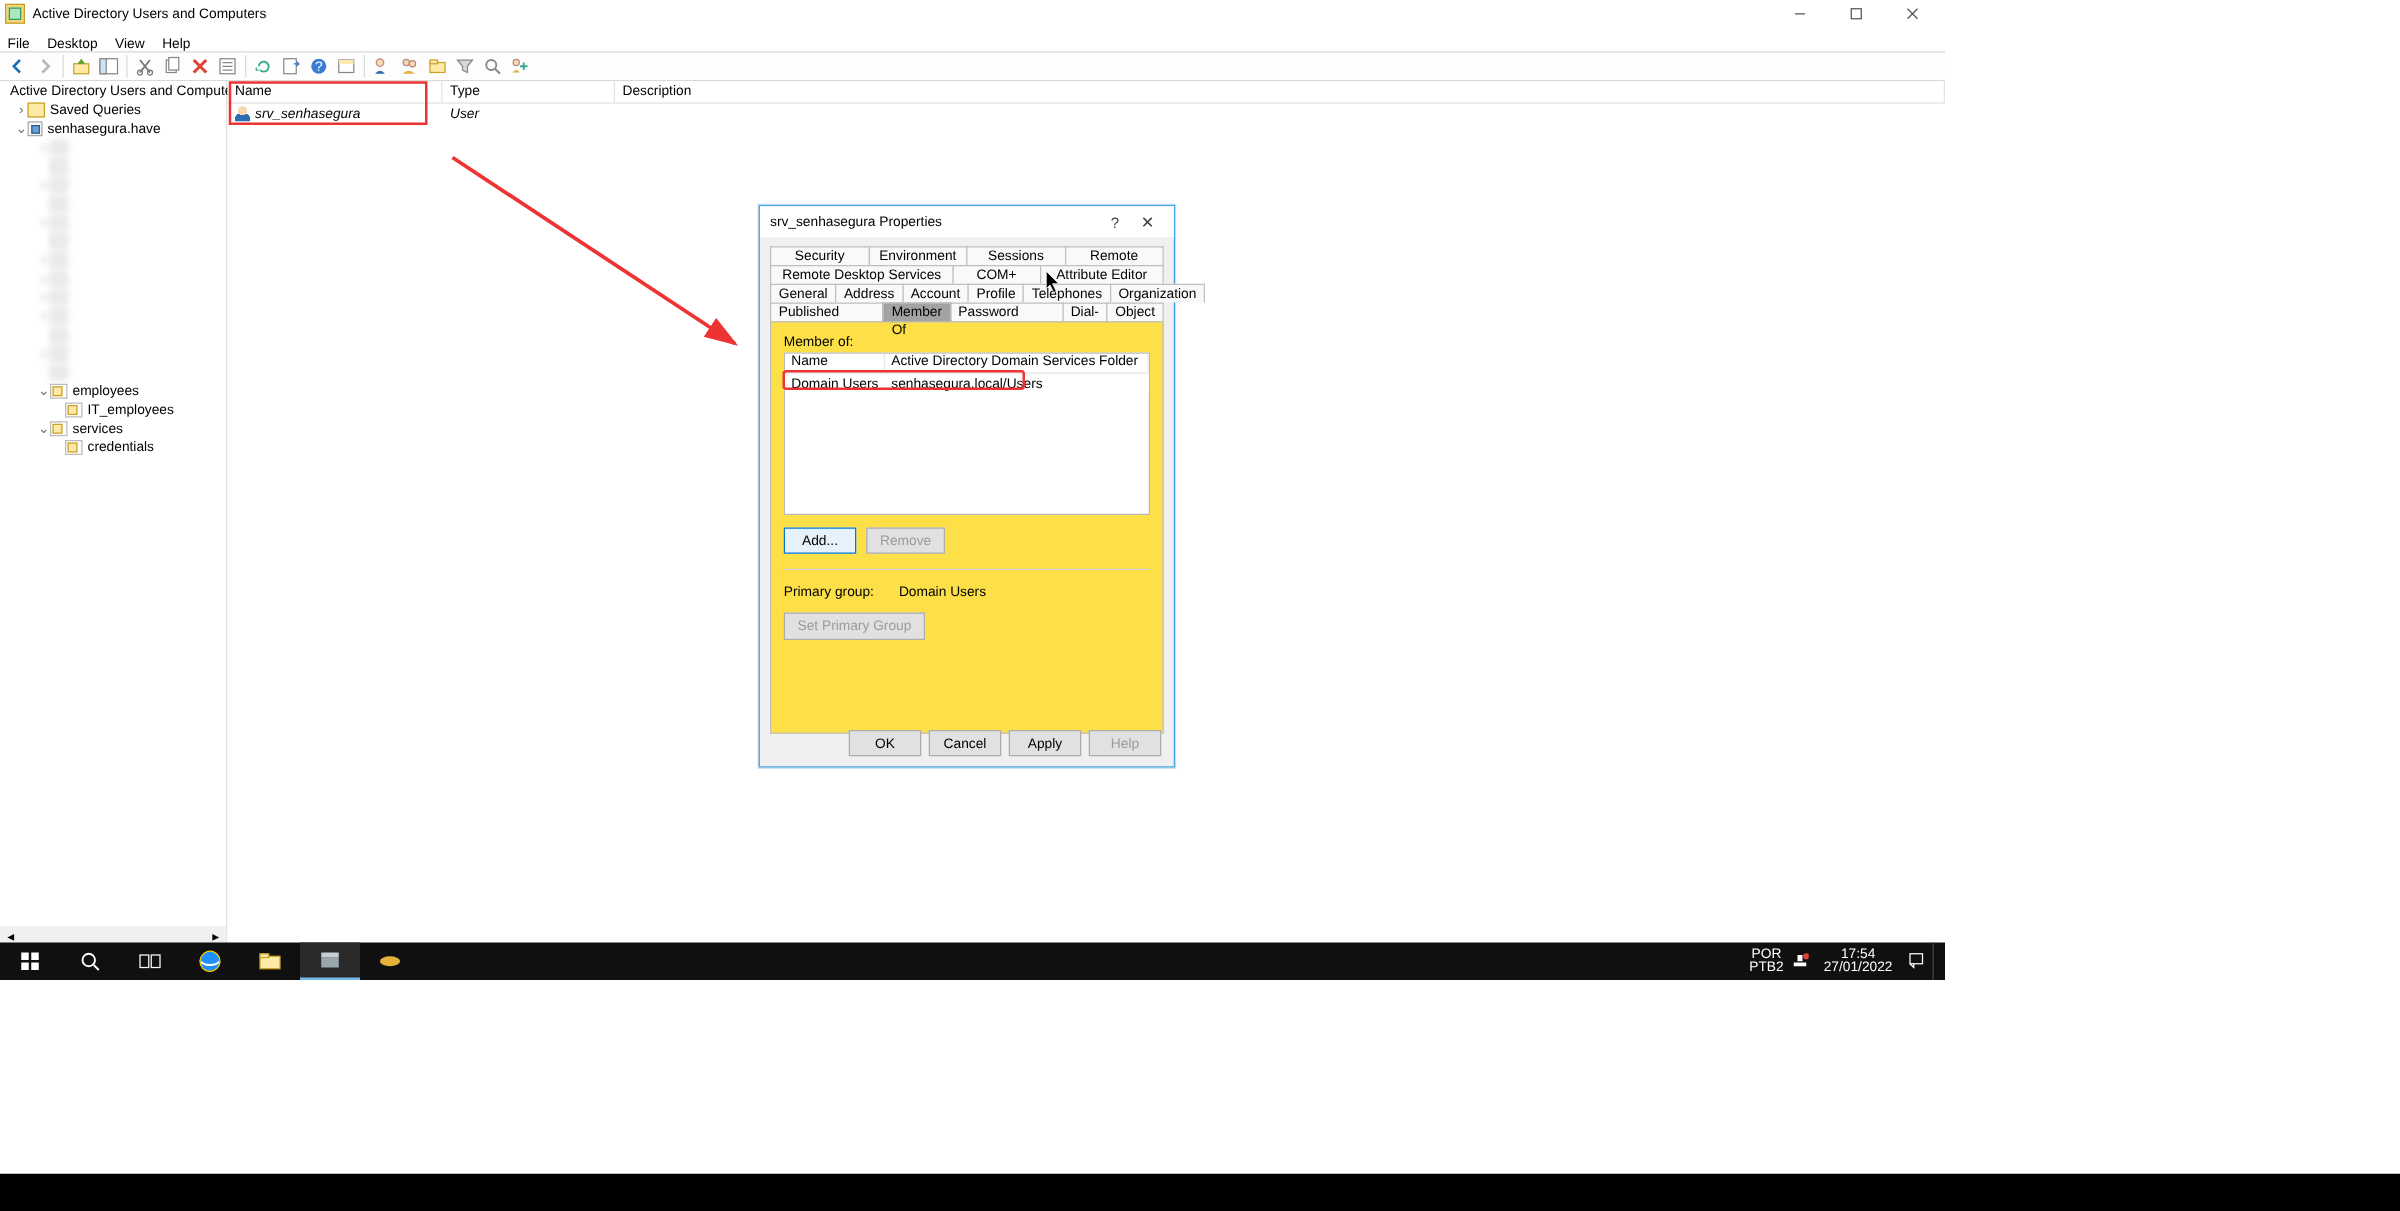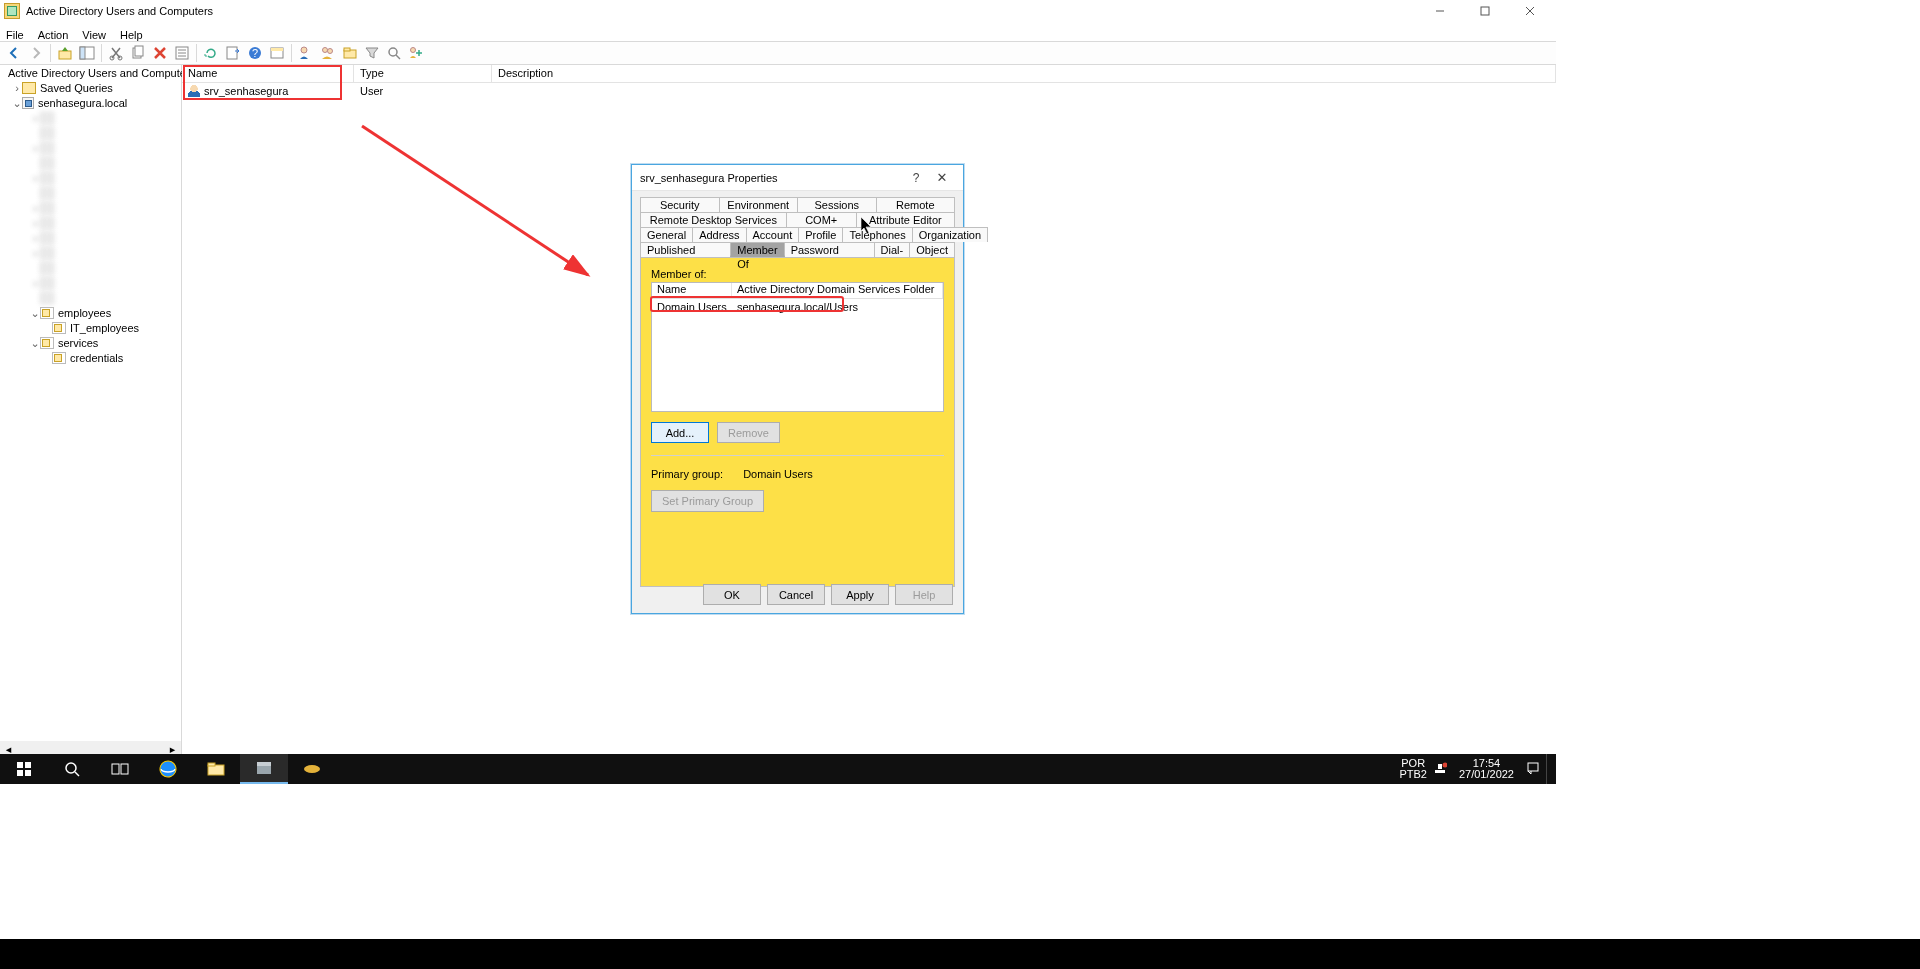--- a/index.html
+++ b/index.html
@@ -29,33 +29,33 @@
   .foldicon.blurred { background:#e8e8e8; border-color:#ccc; filter:blur(0.6px);}
   .foldicon.ou { background:#fff; border:1px solid #bbb; position:relative;}
   .foldicon.ou::after{content:""; position:absolute; left:1px; top:1px; width:6px; height:6px; background:#ffe9a8; border:1px solid #c9a227;}
   .domicon { width:12px; height:12px; background:#f7f7f7; border:1px solid #aaa; margin-right:4px; position:relative;}
   .domicon::after{content:"";position:absolute;left:2px;top:2px;width:5px;height:5px;background:#6aa0d8;border:1px solid #2b5a8b;}
   .blurred-row { filter: blur(2.5px); opacity:0.85; }
   
   .listpane { flex:1; background:#fff; position:relative; }
   .listhdr { height:18px; display:flex; border-bottom:1px solid #e3e3e3;}
   .listhdr .col { padding:2px 6px; border-right:1px solid #e3e3e3; color:#000;}
-  .listrow { height:16px; display:flex; align-items:center;}
+  .listrow { height:16px; display:flex; align-items:center;font-style:italic;}
   .listrow .cell { padding:0 6px; }
   .usericon { width:12px; height:12px; margin-right:4px; background:radial-gradient(circle at 50% 30%, #f7d9b0 0 35%, transparent 36%), radial-gradient(circle at 50% 100%, #2a6db5 0 50%, transparent 51%);}
   
   .highlight { position:absolute; border:2px solid #e33; pointer-events:none; }
   
   .arrow-svg { position:absolute; pointer-events:none; }
   
   .tree-scroll { position:absolute; left:0; bottom:0; right:0; height:17px; background:#f0f0f0; display:flex; align-items:center;}
   .tree-scroll .arrow { width:17px; height:17px; display:flex; align-items:center; justify-content:center; background:#f0f0f0;}
   .tree-scroll .track { flex:1; height:17px; background:#f0f0f0;}
   
-  .dialog { position:absolute; left:631px; top:164px; width:333px; height:450px; background:#f0f0f0; border:1px solid #4aa6e0; box-shadow:0 0 0 1px rgba(0,115,200,0.25);}
+  .dialog { position:absolute; left:607px; top:164px; width:333px; height:450px; background:#f0f0f0; border:1px solid #4aa6e0; box-shadow:0 0 0 1px rgba(0,115,200,0.25);}
   .dlg-titlebar { height:26px; display:flex; align-items:center; padding:0 8px; background:#fff; border-bottom:1px solid #e6e6e6;}
   .dlg-titlebar .t { flex:1;}
   .dlg-titlebar .hq { width:26px; text-align:center; color:#444; font-size:12px;}
   .dlg-titlebar .cx { width:26px; text-align:center; color:#444; font-size:13px;}
   .tabs { padding:6px 8px 0 8px; }
   .tabrow { display:flex; }
   .tab { border:1px solid #bfbfbf; border-bottom:none; background:#f9f9f9; padding:0 6px; height:15px; line-height:14px; font-size:11px; position:relative;}
   .tab + .tab { margin-left:-1px;}
   .tab.active { background:#a3a3a3; z-index:2; border-bottom:2px solid #a3a3a3; margin-bottom:-1px; font-weight:400;}
   .tabpanel { border:1px solid #bfbfbf; background:#fde047; height:330px; padding:10px; position:relative;}
@@ -108,21 +108,21 @@
           <svg viewBox="0 0 10 10">
             <line x1="1" y1="1" x2="9" y2="9"></line>
             <line x1="9" y1="1" x2="1" y2="9"></line>
           </svg>
         </div>
     </div>
   </div>
 
   <div class="menubar">
     <span>File</span>
-    <span>Action</span>
+    <span>Desktop</span>
     <span>View</span>
     <span>Help</span>
   </div>
 
   <div class="toolbar">
     <div class="tb">
         <svg viewBox="0 0 16 16">
           <path d="M10 3 L5 8 L10 13" fill="none" stroke="#1e6fb8" stroke-width="2"></path>
         </svg>
       </div>
@@ -244,21 +244,21 @@
         <span>Active Directory Users and Computers</span>
       </div>
       <div class="tree-row" style="padding-left:12px">
         <span class="tw">›</span>
         <span class="foldicon"></span>
         <span>Saved Queries</span>
       </div>
       <div class="tree-row" style="padding-left:12px">
         <span class="tw">⌄</span>
         <span class="domicon"></span>
-        <span>senhasegura.local</span>
+        <span>senhasegura.have</span>
       </div>
 
       <div class="tree-row blurred-row" style="padding-left:30px">
           <span class="tw">›</span>
           <span class="foldicon blurred"></span>
           <span>&nbsp;&nbsp;&nbsp;&nbsp;&nbsp;&nbsp;&nbsp;&nbsp;&nbsp;&nbsp;&nbsp;&nbsp;&nbsp;&nbsp;&nbsp;&nbsp;</span>
         </div>
       <div class="tree-row blurred-row" style="padding-left:30px">
           <span class="tw"></span>
           <span class="foldicon blurred"></span>

